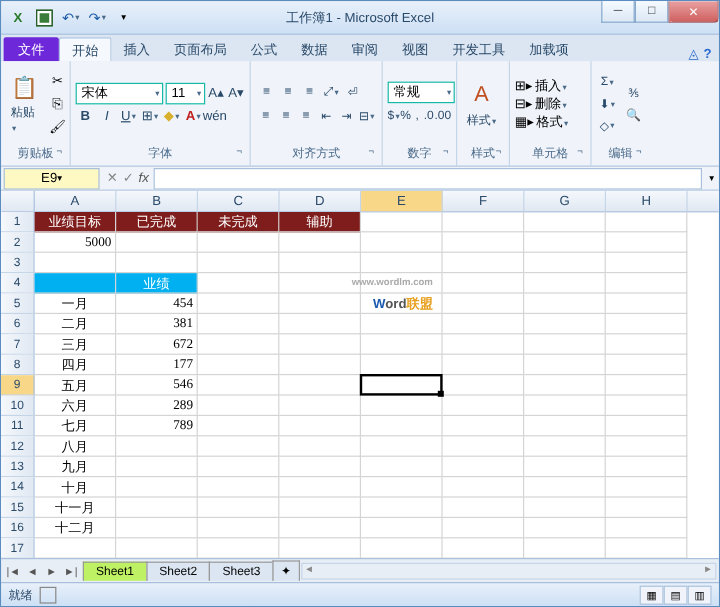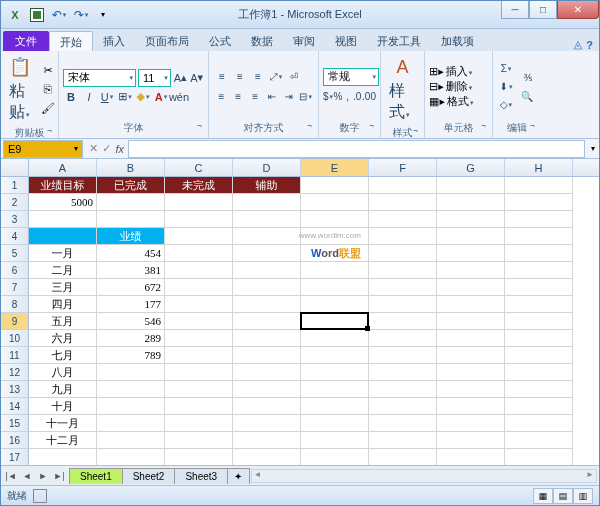--- a/index.html
+++ b/index.html
@@ -19,34 +19,34 @@
 .rtab{padding:3px 10px;height:20px;color:#2a4a6a;cursor:pointer}
 .rtab.active{background:#f5f8fc;border:1px solid #a8c0dd;border-bottom:none;border-radius:2px 2px 0 0}
 .help{margin-left:auto;padding:0 6px;color:#2a6acc;display:flex;gap:4px;align-items:center}
 .ribbon-body{height:88px;background:#f0f4fa;border-bottom:1px solid #a8c0dd;display:flex}
 .rgroup{border-right:1px solid #c5d5e8;display:flex;flex-direction:column;padding:2px 4px}
 .rgroup-content{flex:1;display:flex;gap:2px}
 .rgroup-label{text-align:center;font-size:10px;color:#4a6a8a;padding:1px 0;position:relative}
 .rgroup-label::after{content:"⌐";position:absolute;right:2px;font-size:8px;color:#4a6a8a;transform:scaleX(-1)}
 .vbtn{display:flex;flex-direction:column;align-items:center;justify-content:center;padding:2px 4px;gap:2px}
 .iconbox{width:24px;height:24px;display:flex;align-items:center;justify-content:center;font-size:18px}
-.btnlabel{font-size:16px;color:#2a4a6a}
+.btnlabel{font-size:10px;color:#2a4a6a}
 .triangle::after{content:"▾";font-size:7px;color:#4a6a8a;margin-left:1px}
 .minibtns{display:flex;flex-direction:column;gap:1px;justify-content:center}
 .minibtn{width:18px;height:18px;border:1px solid transparent;display:flex;align-items:center;justify-content:center;font-size:11px}
 .fontcol{display:flex;flex-direction:column;gap:2px;justify-content:center}
 .fontrow{display:flex;gap:2px;align-items:center}
 .combo{background:#fff;border:1px solid #14b8a6;height:18px;display:flex;align-items:center;padding:0 14px 0 4px;position:relative;font-size:11px}
 .combo::after{content:"▾";position:absolute;right:2px;font-size:7px;color:#4a6a8a}
 .sbtn{width:16px;height:16px;display:flex;align-items:center;justify-content:center;font-size:11px;color:#2a4a6a}
 .aligncol{display:flex;flex-direction:column;gap:2px;justify-content:center}
 .alignrow{display:flex;gap:0}
 .albtn{width:18px;height:18px;display:flex;align-items:center;justify-content:center;font-size:10px;color:#2a4a6a}
 .formula-bar{height:20px;background:#f0f4fa;border-bottom:1px solid #a8c0dd;display:flex;align-items:center}
-.namebox{width:80px;height:18px;background:#eab308;border:1px solid #a8c0dd;margin:16px 2px;padding:0 4px;display:flex;align-items:center;justify-content:space-between}
+.namebox{width:80px;height:18px;background:#fef9c3;border:1px solid #a8c0dd;margin:16px 2px;padding:0 4px;display:flex;align-items:center;justify-content:center}
 .fx-area{display:flex;align-items:center;gap:4px;padding:0 4px;color:#888}
 .fx{font-style:italic;color:#555}
 .formula-input{flex:1;background:#fff;border:1px solid #a8c0dd;height:18px;margin-right:2px}
 .grid-area{flex:1;display:flex;flex-direction:column;background:#fff;overflow:hidden;position:relative}
 .grid-hdr{display:flex;height:18px;background:linear-gradient(#f5f8fc,#e0e8f2);border-bottom:1px solid #a8c0dd}
 .corner{width:28px;border-right:1px solid #a8c0dd}
 .colhdr{width:68px;border-right:1px solid #c5d5e8;display:flex;align-items:center;justify-content:center;color:#2a4a6a}
 .colhdr.sel{background:#f8d788}
 .grid-rows{flex:1;overflow:auto;position:relative}
 .grow{display:flex;height:17px}
@@ -54,21 +54,21 @@
 .rowhdr.sel{background:#f8d788}
 .cell{width:68px;border-right:1px solid #d4d4d4;border-bottom:1px solid #d4d4d4;padding:0 3px;display:flex;align-items:center;font-size:11px;font-family:SimSun}
 .cell.hdr{background:#7f1d1d;color:#fff;justify-content:center}
 .cell.hdr2{background:#00b0f0;color:#fff;justify-content:center}
 .cell.num{justify-content:flex-end}
 .cell.txt{justify-content:center}
 .selcell{position:absolute;border:2px solid #000;pointer-events:none}
 .selcell::after{content:"";position:absolute;right:-3px;bottom:-3px;width:5px;height:5px;background:#000}
 .watermark{position:absolute;left:310px;top:60px;font-size:22px;font-weight:bold;pointer-events:none}
 .watermark .w{color:#1a5ab0}.watermark .ord{color:#555}.watermark .lm{color:#e8a020}
-.watermark .url{font-size:8px;color:#aaa;position:absolute;top:-6px;right:0;font-weight:normal}
+.watermark .url{font-size:8px;color:#aaa;position:absolute;top:-6px;right:0;font-weight:bold}
 .sheet-tabs{height:20px;background:#e8eef6;display:flex;align-items:center;border-top:1px solid #a8c0dd}
 .navbtns{display:flex;padding:0 2px}
 .navbtn{width:16px;height:16px;display:flex;align-items:center;justify-content:center;font-size:9px;color:#555}
 .stab{padding:2px 10px;background:#bef264;border:1px solid #999;border-bottom:none;font-size:10px;margin-right:-1px}
 .stab.inactive{background:#dce6f2}
 .hscroll{flex:1;height:14px;background:#e8eef6;border:1px solid #c5d5e8;margin:0 2px;position:relative}
 .hscroll::before{content:"◄";position:absolute;left:2px;font-size:8px;color:#888}
 .hscroll::after{content:"►";position:absolute;right:2px;font-size:8px;color:#888}
 .statusbar{height:20px;background:linear-gradient(#e8f0fa,#cde0f5);display:flex;align-items:center;padding:0 6px;border-top:1px solid #a8c0dd}
 .status-text{color:#2a4a6a;font-size:10px}

